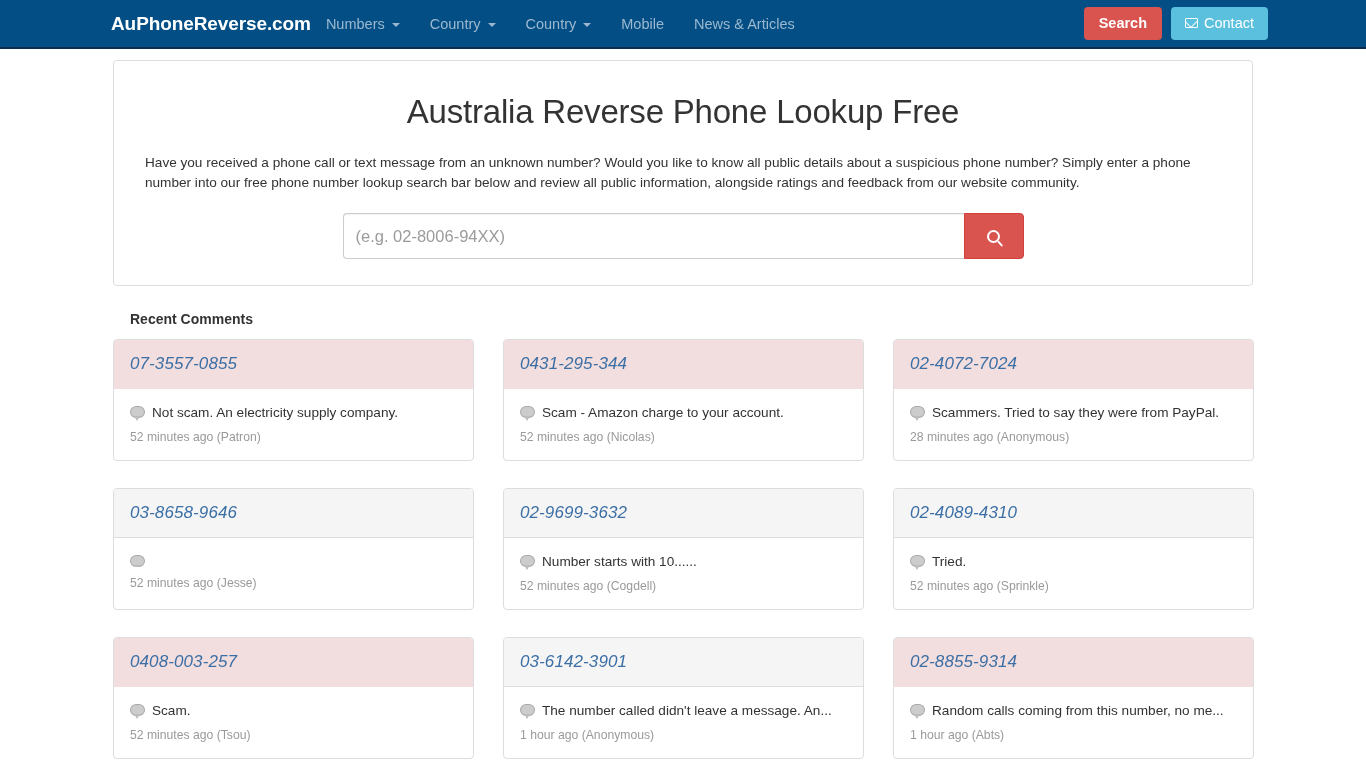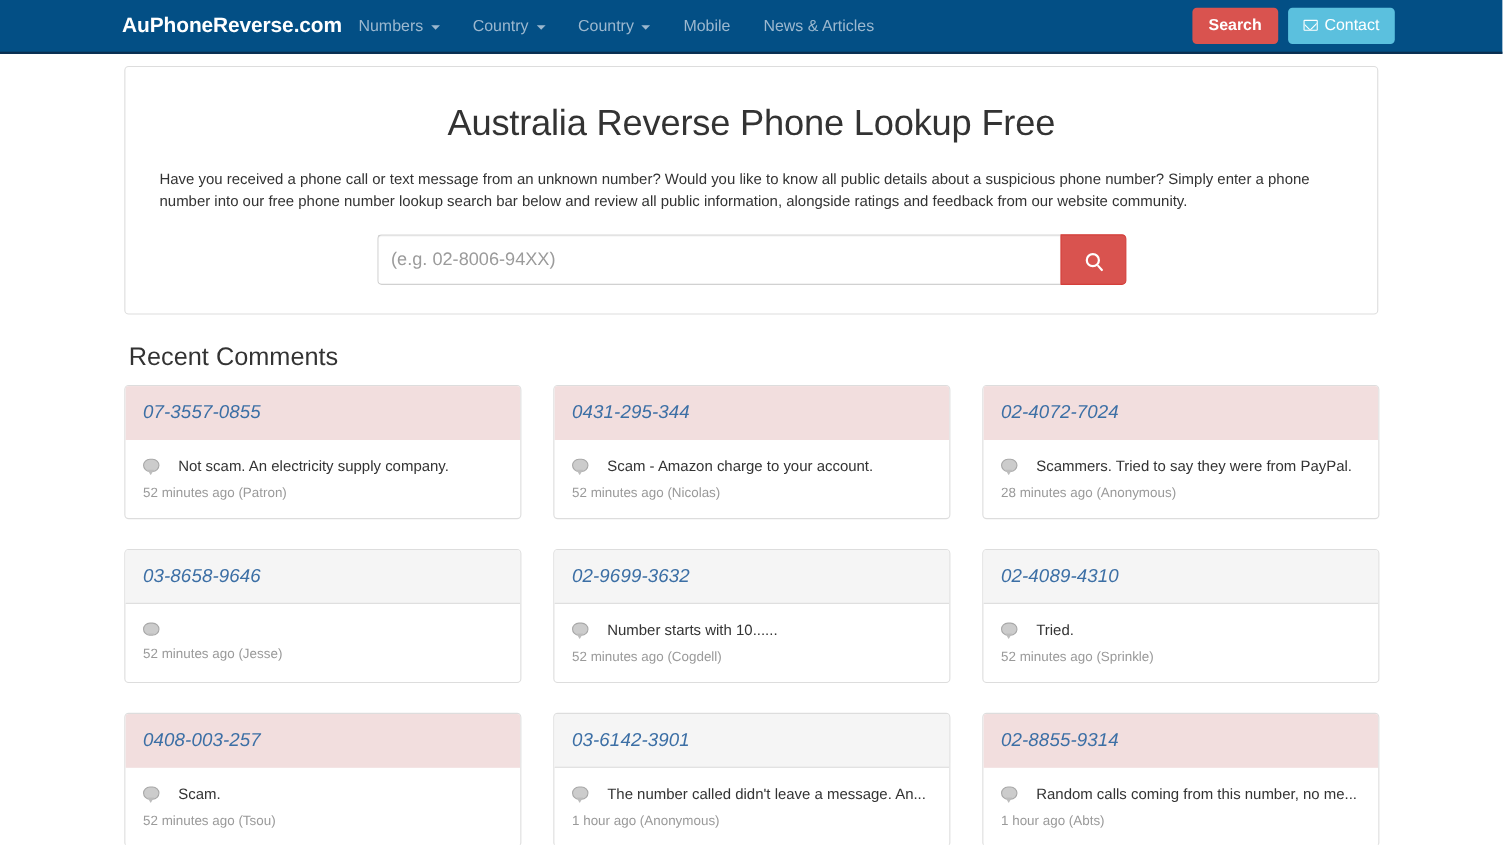--- a/index.html
+++ b/index.html
@@ -176,23 +176,23 @@
     position: absolute;
     width: 2.2px; height: 7px;
     background: #ffffff;
     right: -3px; bottom: -6px;
     transform: rotate(-42deg);
     border-radius: 1px;
   }
 
   
   .section-title {
-    margin: 25px 4px 12px;
-    font-size: 23px;
-    font-weight: normal;
+    margin: 25px 17px 12px;
+    font-size: 14px;
+    font-weight: bold;
     color: #333333;
   }
   .grid {
     display: grid;
     grid-template-columns: repeat(3, 361px);
     column-gap: 29px;
     row-gap: 27px;
   }
   .card {
     border: 1px solid #dddddd;
@@ -212,21 +212,21 @@
     color: #3c6fa5;
     text-decoration: none;
     letter-spacing: 0.1px;
   }
   .card-body {
     padding: 15px 16px 16px;
   }
   .comment-line {
     display: flex;
     align-items: flex-start;
-    gap: 17px;
+    gap: 7px;
     font-size: 13.6px;
     color: #333333;
     line-height: 17px;
     white-space: nowrap;
     overflow: hidden;
   }
   .bubble-icon {
     flex: 0 0 auto;
     width: 15px; height: 12px;
     background: #cccccc;

